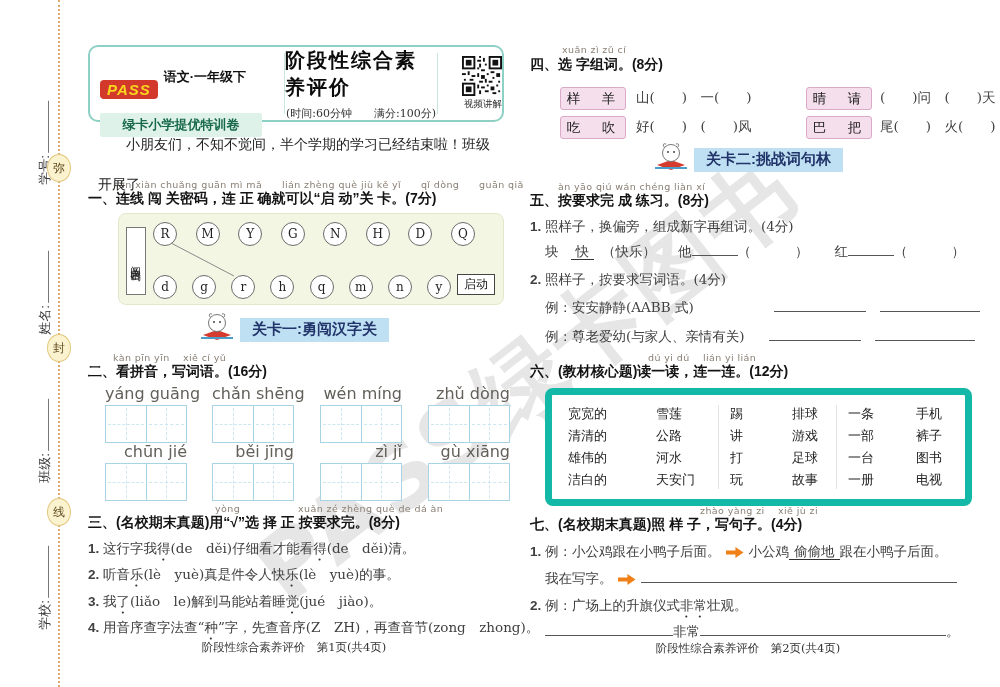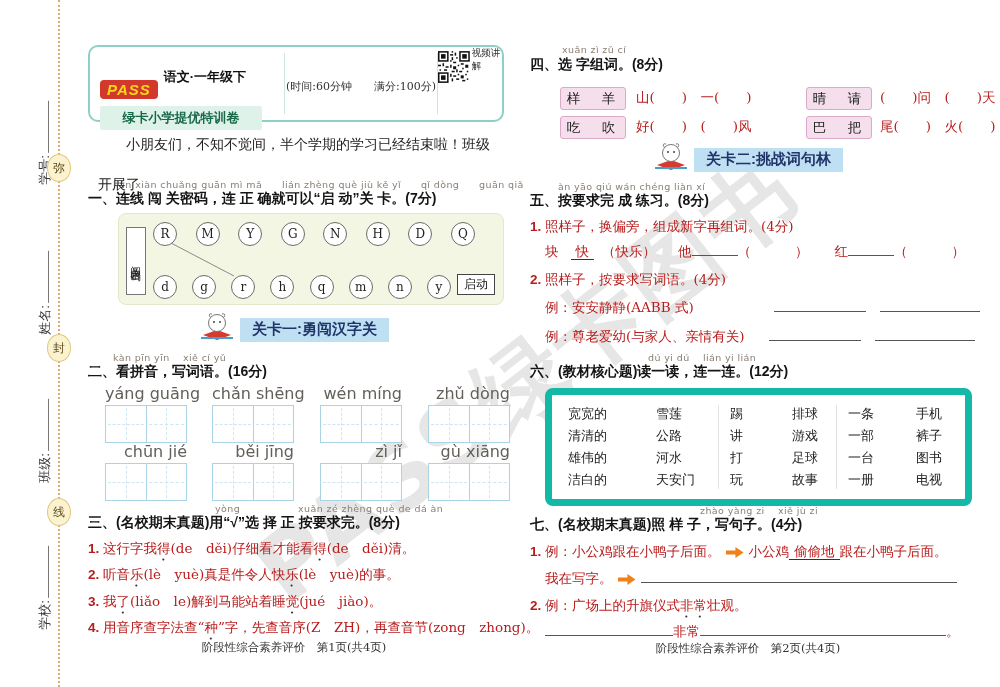--- a/index.html
+++ b/index.html
@@ -1,47 +1,47 @@
 <!DOCTYPE html>
 <html><head>
 <meta charset="utf-8">
 <style>
   html,body{margin:0;padding:0;}
   body{width:1000px;height:687px;position:relative;background:#ffffff;overflow:hidden;
        font-family:"DejaVu Sans",sans-serif;}
   .abs{position:absolute;}
   .py{font-family:"DejaVu Sans",sans-serif;font-size:9.5px;color:#8a8075;letter-spacing:.4px;white-space:nowrap;}
   .h{font-family:"Liberation Sans",sans-serif;font-weight:bold;font-size:14px;color:#141414;white-space:nowrap;}
-  .body-t{font-family:"DejaVu Serif",serif;font-size:13.5px;color:#b91c1c;white-space:nowrap;}
+  .body-t{font-family:"DejaVu Serif",serif;font-size:13.5px;color:#404040;white-space:nowrap;}
   
   .wm{left:268px;top:520px;font-size:92px;font-weight:bold;color:#e0e0e0;opacity:.8;
       transform:rotate(-38deg);transform-origin:left center;white-space:nowrap;letter-spacing:4px;z-index:0;}
   
   .seal-line{left:58px;top:0;height:687px;width:0;border-left:2px dotted #dca96e;z-index:1;}
   .sfield{left:45px;transform:translate(-50%,-50%) rotate(-90deg);white-space:nowrap;
           font-family:"Liberation Sans",sans-serif;font-size:13px;color:#333;z-index:2;}
   .sline{display:inline-block;width:52px;height:.9em;border-bottom:1px solid #777;margin-left:2px;}
   .seal-badge{left:59px;transform:translate(-50%,-50%);width:22px;height:26px;border-radius:50%;
       background:#fbf2d0;border:1px solid #e3c87c;color:#5d4a1c;font-size:12px;display:flex;
       align-items:center;justify-content:center;z-index:2;font-family:"DejaVu Serif",serif;}
   
   .hdr{left:88px;top:45px;width:412px;height:73px;border:2px solid #8ed0c5;border-radius:10px;
        display:flex;align-items:stretch;background:#fff;z-index:2;}
   .hdr-brand{width:178px;padding:8px 6px 6px 10px;}
   .brand-row{display:flex;align-items:center;gap:6px;}
   .pass-badge{background:#d3392b;color:#f9d71c;font-weight:bold;font-style:italic;
       font-family:"Liberation Sans",sans-serif;font-size:15px;padding:1px 7px;border-radius:4px;letter-spacing:1px;margin-top:25px;}
   .brand-suffix{font-weight:bold;font-size:13px;color:#111;font-family:"Liberation Sans",sans-serif;}
-  .mint-strip{margin-top:7px;background:#dff2ea;color:#17694a;font-weight:bold;font-size:13px;
+  .mint-strip{margin-top:14px;background:#dff2ea;color:#17694a;font-weight:bold;font-size:13px;
       font-family:"Liberation Sans",sans-serif;text-align:center;padding:3px 0;width:162px;border-radius:2px;}
   .hdr-div{width:1px;background:#c9e6df;margin:6px 0;}
   .hdr-title{flex:1;display:flex;flex-direction:column;align-items:center;justify-content:center;}
   .main-title{font-family:"Liberation Sans",sans-serif;font-weight:bold;font-size:20px;color:#0c0c0c;letter-spacing:2px;}
   .sub-title{font-size:11px;color:#333;margin-top:5px;font-family:"DejaVu Serif",serif;}
-  .hdr-qr{width:64px;display:flex;align-items:flex-start;justify-content:center;gap:2px;}
+  .hdr-qr{width:64px;display:flex;flex-direction:column;align-items:flex-end;justify-content:center;gap:2px;}
   .qr-cap{font-size:9.5px;color:#333;font-family:"DejaVu Serif",serif;}
   
   .intro{left:98px;top:124px;width:404px;font-family:"DejaVu Serif",serif;font-size:14px;
          line-height:40px;color:#222;z-index:2;}
   .intro .l1{text-indent:2em;}
   
   .puzzle{left:118px;top:213px;width:384px;height:90px;background:#f3f6e2;border:1px solid #e3e8ca;
           border-radius:8px;z-index:2;}
   .pz-side{position:absolute;left:7px;top:13px;width:18px;height:66px;background:#fff;border:1px solid #777;
       writing-mode:vertical-rl;text-orientation:upright;font-size:10.5px;letter-spacing:2px;color:#222;
@@ -108,20 +108,21 @@
   <div class="abs hdr">
     <div class="hdr-brand">
       <div class="brand-row">
         <span class="pass-badge">PASS</span>
         <span class="brand-suffix">语文·一年级下</span>
       </div>
       <div class="mint-strip">绿卡小学提优特训卷</div>
     </div>
     <div class="hdr-div"></div>
     <div class="hdr-title">
+      <div class="main-title">阶段性综合素养评价</div>
       <div class="sub-title">(时间:60分钟　　满分:100分)</div>
     </div>
     <div class="hdr-div"></div>
     <div class="hdr-qr">
       <svg width="40" height="40" viewBox="0 0 21 21">
         <rect width="21" height="21" fill="#fff"></rect>
         <g fill="#111">
           <rect x="0" y="0" width="7" height="7"></rect>
             <rect x="14" y="0" width="7" height="7"></rect>
             <rect x="0" y="14" width="7" height="7"></rect>

